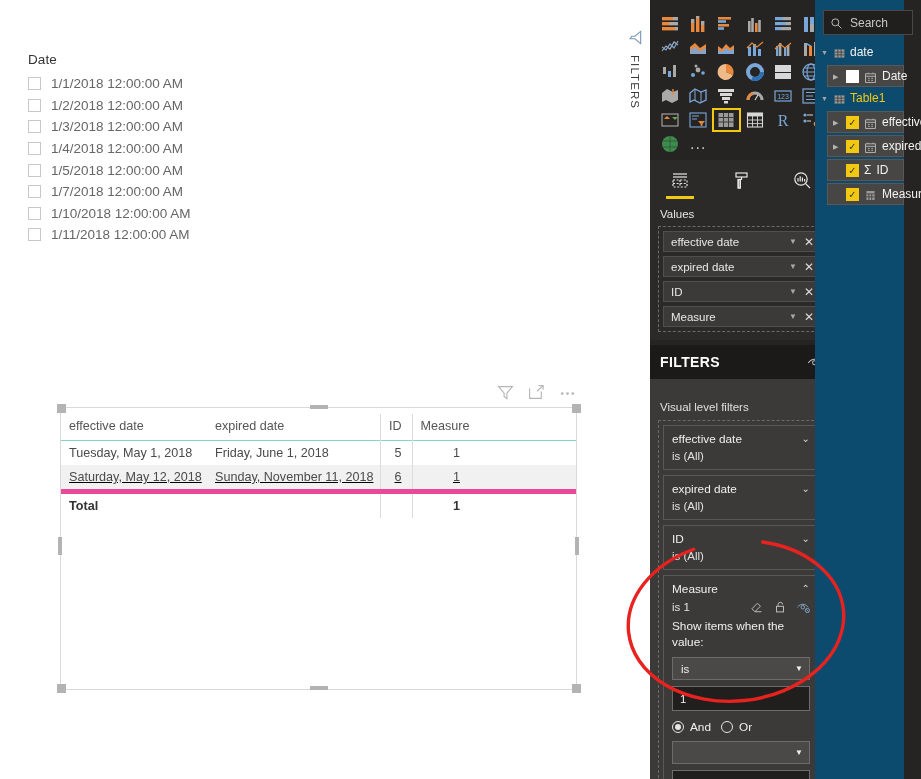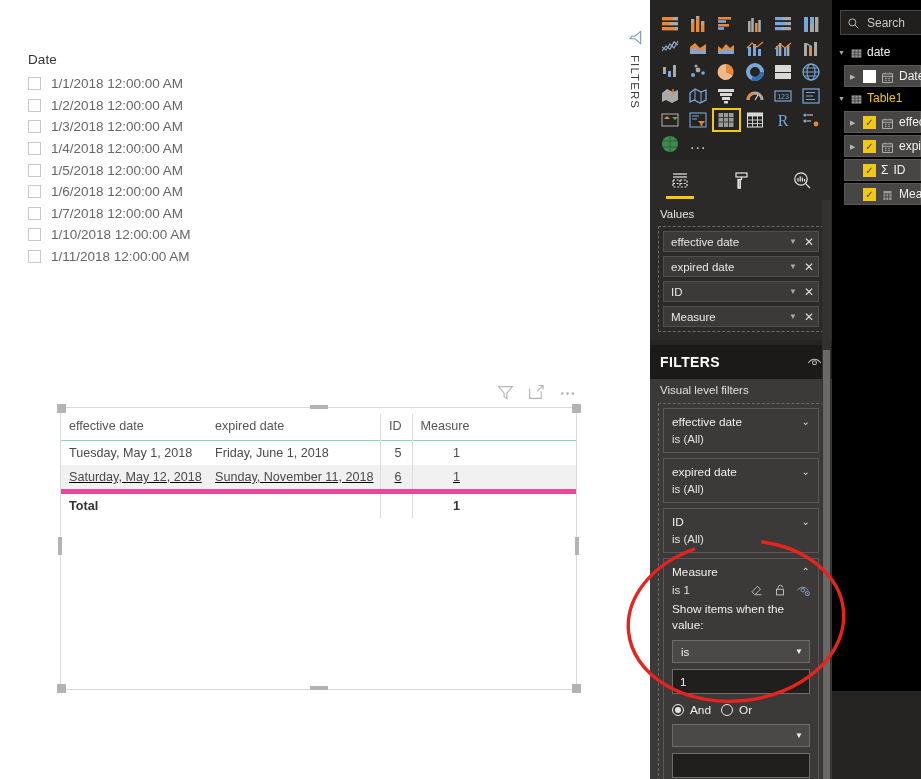--- a/index.html
+++ b/index.html
@@ -125,21 +125,21 @@
   .well-item .wi-x{color:#dcdcdc;font-size:12px;line-height:12px;}
 
   
   #filters-pane{position:absolute;left:0;top:345px;width:182px;bottom:0;background:#3b3a39;}
   #filters-head{
     height:34px;background:#1b1a19;display:flex;align-items:center;
     padding:0 10px;justify-content:space-between;
   }
   #filters-head .fh-title{font-size:14px;font-weight:bold;color:#fff;letter-spacing:.4px;}
   #filters-head .fh-ico{width:15px;height:15px;opacity:.85;}
-  .sublabel{font-size:11.5px;color:#e0e0e0;padding:5px 10px 7px;}
+  .sublabel{font-size:11.5px;color:#e0e0e0;padding:22px 10px 7px;}
   .fcard-wrap{margin:0 8px 0;border:1px dashed #6b6a69;padding:4px;}
   .fcard{
     background:#3b3a39;border:1px solid #5a5857;margin-bottom:5px;padding:6px 8px 7px;
     box-sizing:border-box;cursor:pointer;
   }
   .fcard:last-child{margin-bottom:0;}
   .fcard .fc-row1{display:flex;align-items:flex-start;justify-content:space-between;}
   .fcard .fc-name{font-size:11.8px;color:#f0f0f0;line-height:15px;}
   .fcard .fc-chev{color:#d6d5d4;font-size:10px;line-height:13px;}
   .fcard .fc-row2{display:flex;align-items:center;justify-content:space-between;margin-top:3px;}
@@ -166,21 +166,21 @@
     box-sizing:border-box;display:flex;align-items:center;justify-content:center;
   }
   .radio .rc .dot{width:6px;height:6px;border-radius:50%;background:#e6e6e6;}
   .radio .rl{font-size:11.8px;color:#f0f0f0;}
 
   
   #panel-scroll{position:absolute;left:172px;top:200px;width:9px;bottom:0;background:#323130;}
   #panel-scroll .thumb{position:absolute;left:1px;top:150px;width:7px;height:430px;background:#6a6968;}
 
   
-  #fields-pane{position:absolute;left:182px;top:0;width:89px;height:691px;background:#000000;}
+  #fields-pane{position:absolute;left:165px;top:0;width:89px;height:779px;background:#0c4a6e;}
   #search-box{
     margin:10px 0 0 8px;width:90px;height:25px;background:#201f1e;border:1px solid #4a4847;
     display:flex;align-items:center;gap:7px;padding:0 6px;box-sizing:border-box;cursor:text;
   }
   #search-box .sico{width:13px;height:13px;opacity:.9;flex:none;}
   #search-box .sph{font-size:12px;color:#c8c7c6;white-space:nowrap;}
   .tbl-row{display:flex;align-items:center;height:22px;padding-left:6px;gap:4px;cursor:pointer;}
   .tbl-row .tri{width:8px;color:#a8a7a6;font-size:7px;line-height:7px;flex:none;}
   .tbl-row .tico{width:13px;height:13px;flex:none;}
   .tbl-row .tname{font-size:12px;color:#f3f2f1;white-space:nowrap;}
@@ -221,24 +221,20 @@
           <span class="cb"></span>
           <span class="slicer-label">1/3/2018 12:00:00 AM</span>
         </div>
         <div class="slicer-row">
           <span class="cb"></span>
           <span class="slicer-label">1/4/2018 12:00:00 AM</span>
         </div>
         <div class="slicer-row">
           <span class="cb"></span>
           <span class="slicer-label">1/5/2018 12:00:00 AM</span>
-        </div>
-        <div class="slicer-row">
-          <span class="cb"></span>
-          <span class="slicer-label">1/6/2018 12:00:00 AM</span>
         </div>
         <div class="slicer-row">
           <span class="cb"></span>
           <span class="slicer-label">1/7/2018 12:00:00 AM</span>
         </div>
         <div class="slicer-row">
           <span class="cb"></span>
           <span class="slicer-label">1/10/2018 12:00:00 AM</span>
         </div>
         <div class="slicer-row">

